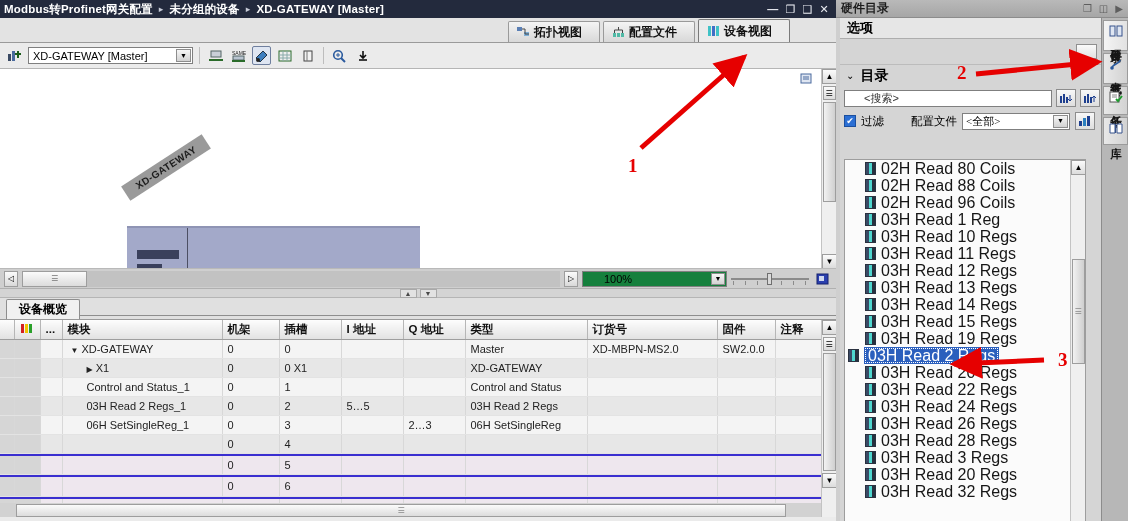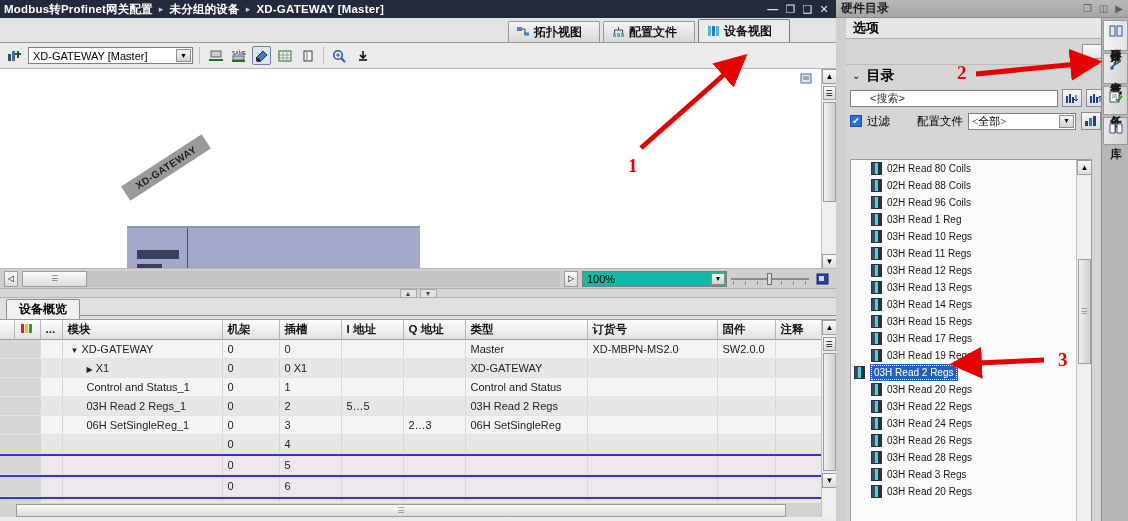--- a/index.html
+++ b/index.html
@@ -69,21 +69,21 @@
   }
   .sb-btn{width:15px;height:15px;background:linear-gradient(#fbfbfb,#dcdcdc);border:1px solid #9d9d9d;display:flex;align-items:center;justify-content:center;font-size:8px;}
   .sb-grip{width:13px;height:14px;margin:2px auto;background:linear-gradient(#fbfbfb,#dcdcdc);border:1px solid #9d9d9d;display:flex;align-items:center;justify-content:center;font-size:8px;}
   .sb-thumb{width:13px;height:100px;margin:2px auto;background:linear-gradient(90deg,#f2f2f2,#cfcfcf);border:1px solid #9d9d9d;}
   .canvas-icon{position:absolute;right:22px;top:3px;width:14px;height:13px;}
 
   .bottombar{height:20px;background:#cfcfcf;display:flex;align-items:center;gap:4px;padding:0 4px;border-bottom:1px solid #b0b0b0;}
   .hs-left,.hs-right{width:14px;height:16px;background:linear-gradient(#fbfbfb,#d9d9d9);border:1px solid #9d9d9d;display:flex;align-items:center;justify-content:center;font-size:8px;}
   .hs-track{flex:1;height:16px;background:#c2c2c2;position:relative;}
   .hs-thumb{position:absolute;left:0;top:0;width:65px;height:16px;background:linear-gradient(#fbfbfb,#dcdcdc);border:1px solid #9d9d9d;display:flex;align-items:center;justify-content:center;font-size:8px;color:#777;}
-  .zoomcombo{width:145px;height:16px;background:#14b8a6;border:1px solid #7f7f7f;display:flex;align-items:center;padding-left:4px;position:relative;font-size:11px;}
+  .zoomcombo{width:145px;height:16px;background:#15803d;border:1px solid #7f7f7f;display:flex;align-items:center;padding-left:21px;position:relative;font-size:11px;}
   .zoomcombo .arrow{position:absolute;right:1px;top:1px;width:14px;height:12px;background:linear-gradient(#f6f6f6,#d2d2d2);border:1px solid #8d8d8d;display:flex;align-items:center;justify-content:center;font-size:7px;}
   .slider{width:78px;height:16px;position:relative;}
   .slider .track{position:absolute;left:0;top:7px;width:78px;height:2px;background:#8b8b8b;}
   .slider .tick{position:absolute;top:10px;width:1px;height:4px;background:#8b8b8b;}
   .slider .knob{position:absolute;left:36px;top:2px;width:5px;height:12px;background:#d9d9d9;border:1px solid #6f6f6f;}
 
   .splitter{height:9px;background:#d4d4d4;display:flex;align-items:center;justify-content:center;gap:3px;border-bottom:1px solid #b5b5b5;}
   .splitter span{font-size:7px;color:#4a4a4a;border:1px solid #a9a9a9;background:#e2e2e2;width:17px;text-align:center;line-height:7px;}
 
   .ovtabs{height:22px;background:#e0e0e0;display:flex;align-items:center;padding-left:6px;border-bottom:1px solid #9a9a9a;}
@@ -116,21 +116,21 @@
   .tbl-hthumb{margin-left:16px;width:770px;height:13px;background:linear-gradient(#fbfbfb,#dcdcdc);border:1px solid #9d9d9d;display:flex;align-items:center;justify-content:center;font-size:8px;color:#888;}
 
   
   #catalog{position:absolute;left:836px;top:0;width:292px;height:521px;background:#cfcfcf;}
   .cat-title{
     height:18px;background:linear-gradient(#b9b9b9,#a6a6a6);border-bottom:1px solid #8c8c8c;
     display:flex;align-items:center;padding:0 5px;font-size:12px;font-weight:bold;color:#1c1c1c;
   }
   .cat-title .sp{flex:1;}
   .cat-title .mini{color:#5e5e5e;margin-left:7px;font-size:10px;}
-  .cat-body{position:absolute;left:10px;top:18px;width:265px;height:503px;background:#d5d5d5;border-right:1px solid #9a9a9a;}
+  .cat-body{position:absolute;left:4px;top:18px;width:265px;height:503px;background:#d5d5d5;border-right:1px solid #9a9a9a;}
   .sect-head{
     height:21px;background:#e6e6e6;border-bottom:1px solid #adadad;
     display:flex;align-items:center;padding-left:7px;font-size:13px;font-weight:bold;
   }
   .opt-row{height:25px;background:#d5d5d5;display:flex;align-items:center;justify-content:flex-end;padding-right:7px;}
   .opt-box{width:21px;height:15px;background:linear-gradient(#fafafa,#e2e2e2);border:1px solid #8f8f8f;}
   .cat-sect{
     height:22px;background:#d5d5d5;border-top:1px solid #bcbcbc;
     display:flex;align-items:center;gap:6px;padding-left:6px;font-size:14px;font-weight:bold;
   }
@@ -140,21 +140,21 @@
   .sm-btn{width:20px;height:18px;background:linear-gradient(#f8f8f8,#dedede);border:1px solid #8d8d8d;display:flex;align-items:center;justify-content:center;}
   .filter-row{height:22px;display:flex;align-items:center;gap:5px;padding:0 4px;font-size:11.5px;}
   .cb{width:12px;height:12px;background:#2b6fd4;border:1px solid #1b4f9e;color:#fff;font-size:9px;line-height:11px;text-align:center;}
   .profile-combo{width:108px;height:17px;background:#fff;border:1px solid #7f7f7f;position:relative;display:flex;align-items:center;padding-left:3px;font-size:11px;font-family:Liberation Serif, serif;}
   .profile-combo .arrow{position:absolute;right:1px;top:1px;width:15px;height:13px;background:linear-gradient(#f6f6f6,#d2d2d2);border:1px solid #8d8d8d;display:flex;align-items:center;justify-content:center;font-size:7px;}
   .tree{
     position:absolute;left:4px;top:141px;width:242px;height:378px;background:#fbfbfb;border:1px solid #9d9d9d;
     overflow:hidden;
   }
   .tree-inner{position:absolute;left:0;top:0;width:226px;}
-  .titem{height:17px;display:flex;align-items:center;gap:5px;padding-left:20px;font-size:10px;color:#161616;}
+  .titem{height:17px;display:flex;align-items:center;gap:5px;padding-left:20px;font-size:16px;color:#161616;}
   .titem.sel{background:#2b5fbd;color:#fff;outline:1px dotted #fff;outline-offset:-2px;margin-left:18px;padding-left:2px;width:110px;}
   .modicon{width:11px;height:13px;background:linear-gradient(90deg,#3b4a66 0 28%,#4fd6cf 28% 62%,#26303f 62% 100%);border:1px solid #2a3240;flex:none;}
   .tree-sb{position:absolute;right:0;top:0;width:15px;height:376px;background:#efefef;border-left:1px solid #c3c3c3;}
   .tree-thumb{width:13px;height:105px;margin:2px auto;background:linear-gradient(90deg,#f2f2f2,#cfcfcf);border:1px solid #9d9d9d;display:flex;align-items:center;justify-content:center;font-size:8px;color:#8a8a8a;}
 
   
   .rail{position:absolute;right:0;top:18px;width:27px;height:503px;background:#b7b7b7;border-left:1px solid #8c8c8c;}
   .rtab{
     width:25px;margin:2px 1px;background:linear-gradient(90deg,#e8e8e8,#d2d2d2);border:1px solid #9b9b9b;
     display:flex;flex-direction:column;align-items:center;padding:4px 0 6px;gap:3px;
@@ -636,24 +636,20 @@
             <div class="titem">
               <span class="modicon"></span>
               <span>03H Read 14 Regs</span>
             </div>
             <div class="titem">
               <span class="modicon"></span>
               <span>03H Read 15 Regs</span>
             </div>
             <div class="titem">
               <span class="modicon"></span>
-              <span>03H Read 17 Regs</span>
-            </div>
-            <div class="titem">
-              <span class="modicon"></span>
               <span>03H Read 19 Regs</span>
             </div>
             <div style="height: 17px; display: flex; align-items: center; gap: 5px; padding-left: 3px;">
               <span class="modicon"></span>
               <div class="titem sel" style="margin-left: 0px; width: auto; padding: 0px 4px;">
                 <span>03H Read 2 Regs</span>
               </div>
             </div>
             <div class="titem">
               <span class="modicon"></span>
@@ -675,20 +671,24 @@
               <span class="modicon"></span>
               <span>03H Read 28 Regs</span>
             </div>
             <div class="titem">
               <span class="modicon"></span>
               <span>03H Read 3 Regs</span>
             </div>
             <div class="titem">
               <span class="modicon"></span>
               <span>03H Read 20 Regs</span>
+            </div>
+            <div class="titem">
+              <span class="modicon"></span>
+              <span>03H Read 32 Regs</span>
             </div>
           </div>
         <div class="tree-sb">
           <div class="sb-btn">▲</div>
           <div class="tree-thumb" style="margin-top:84px">☰</div>
         </div>
       </div>
     </div>
 
     <div class="rail">

